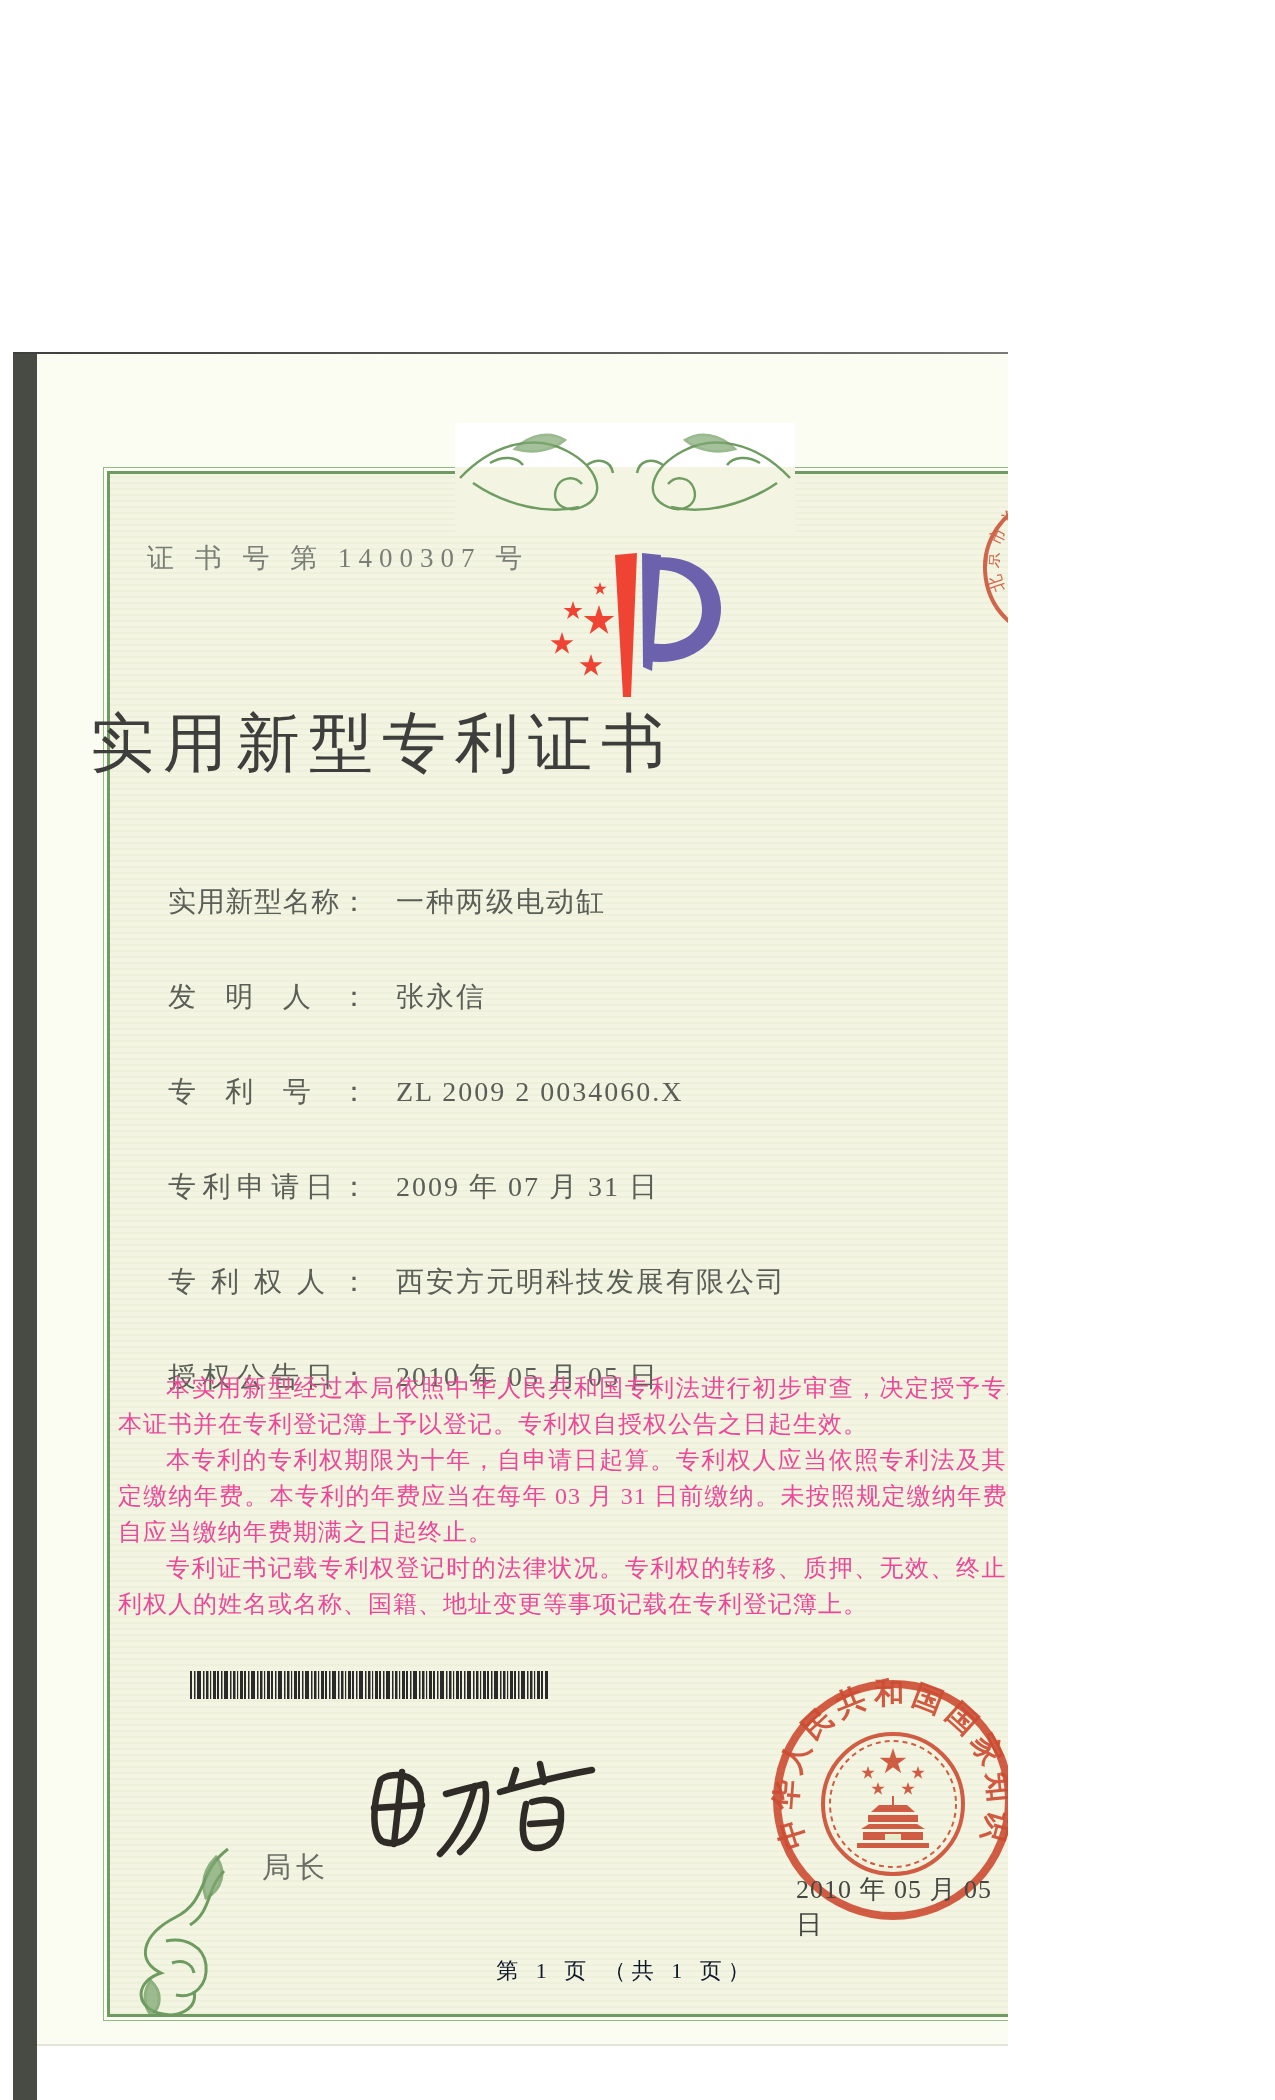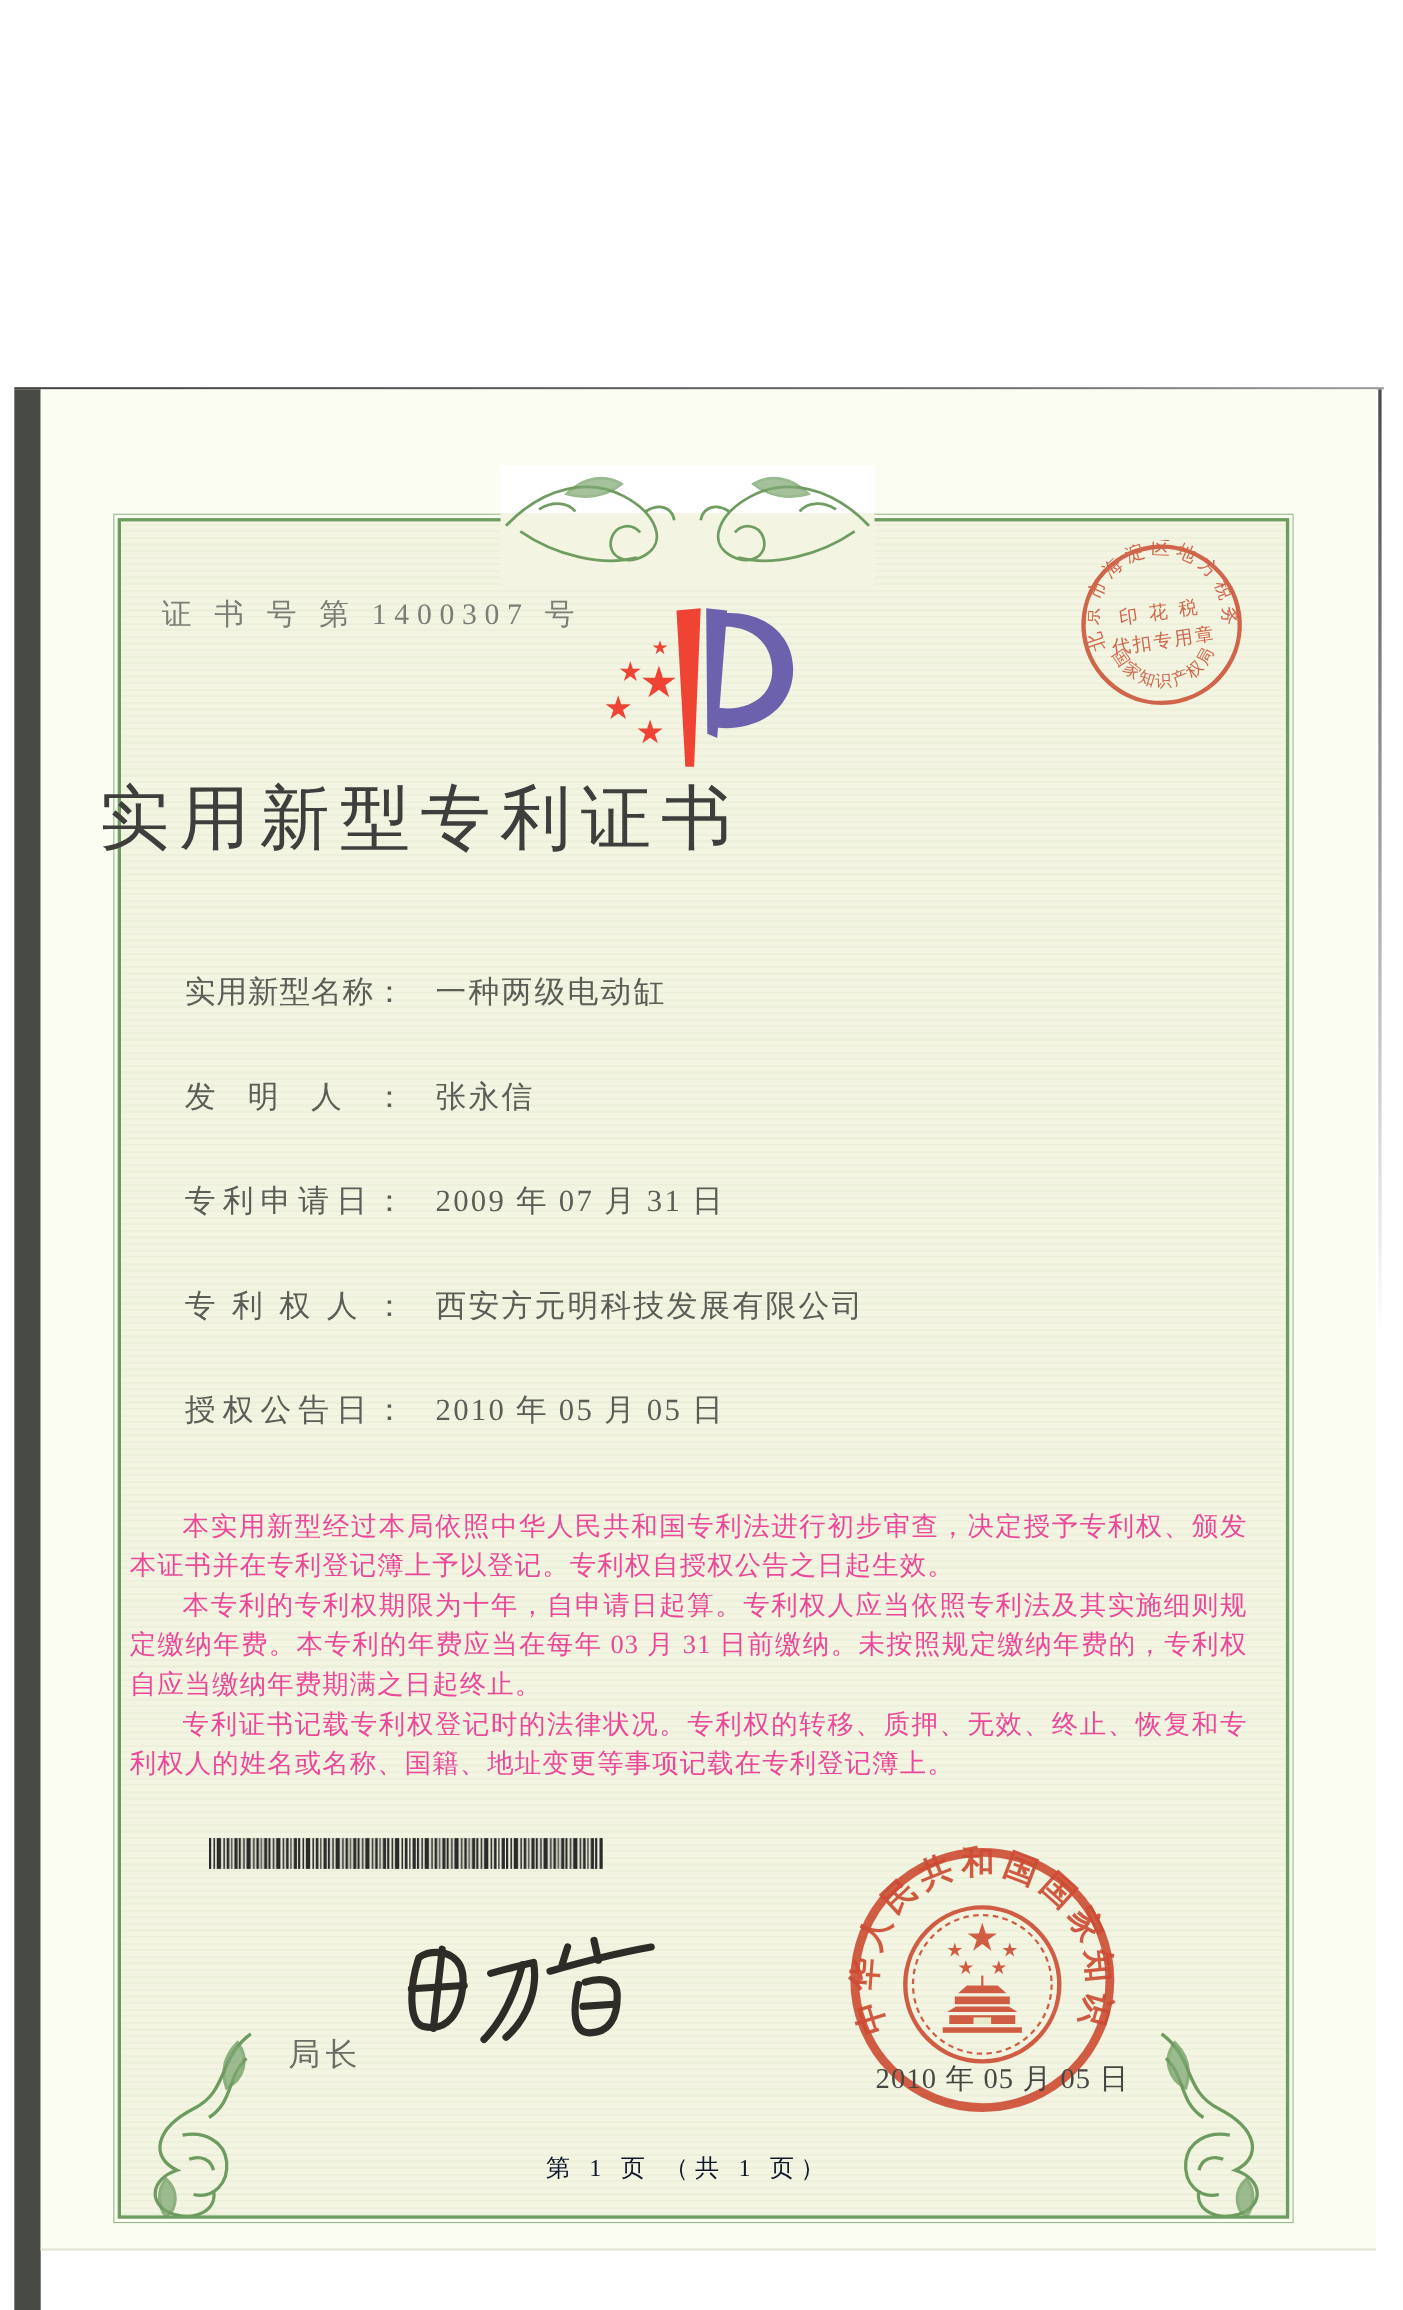--- a/index.html
+++ b/index.html
@@ -1,16 +1,16 @@
 <!DOCTYPE html>
 <html><head>
 <meta charset="utf-8">
 <style>
   html,body{margin:0;padding:0;background:#fff;}
-  .canvas{position:relative;width:1275px;height:2100px;background:#ffffff;overflow:hidden;
+  .canvas{position:relative;width:1008px;height:2100px;background:#ffffff;overflow:hidden;
           font-family:"Liberation Serif","DejaVu Serif",serif;}
   
   .left-strip{position:absolute;left:13px;top:354px;width:24px;height:1746px;background:#474b43;}
   .top-edge{position:absolute;left:13px;top:352px;width:1245px;height:2px;
             background:linear-gradient(90deg,#3f3f3f,#6b6b6b 70%,#9a9a9a);}
   .right-edge{position:absolute;left:1253px;top:354px;width:3px;height:860px;
             background:linear-gradient(#4a4a4a,rgba(90,90,90,0));}
   .paper{position:absolute;left:37px;top:354px;width:1214px;height:1690px;background:#fbfcf2;
          border-bottom:2px solid #e4e5d8;}
   
@@ -126,20 +126,23 @@
   </svg>
 
   <div class="fields">
     <div class="field-row">
       <span class="field-label">实用新型名称：</span><span class="field-value">一种两级电动缸</span>
     </div>
     <div class="field-row">
       <span class="field-label">发明人：</span><span class="field-value">张永信</span>
     </div>
     <div class="field-row">
+      <span class="field-label">专利号：</span><span class="field-value">ZL 2009 2 0034060.X</span>
+    </div>
+    <div class="field-row">
       <span class="field-label">专利申请日：</span><span class="field-value">2009 年 07 月 31 日</span>
     </div>
     <div class="field-row">
       <span class="field-label">专利权人：</span><span class="field-value">西安方元明科技发展有限公司</span>
     </div>
     <div class="field-row">
       <span class="field-label">授权公告日：</span><span class="field-value">2010 年 05 月 05 日</span>
     </div>
   </div>
 

